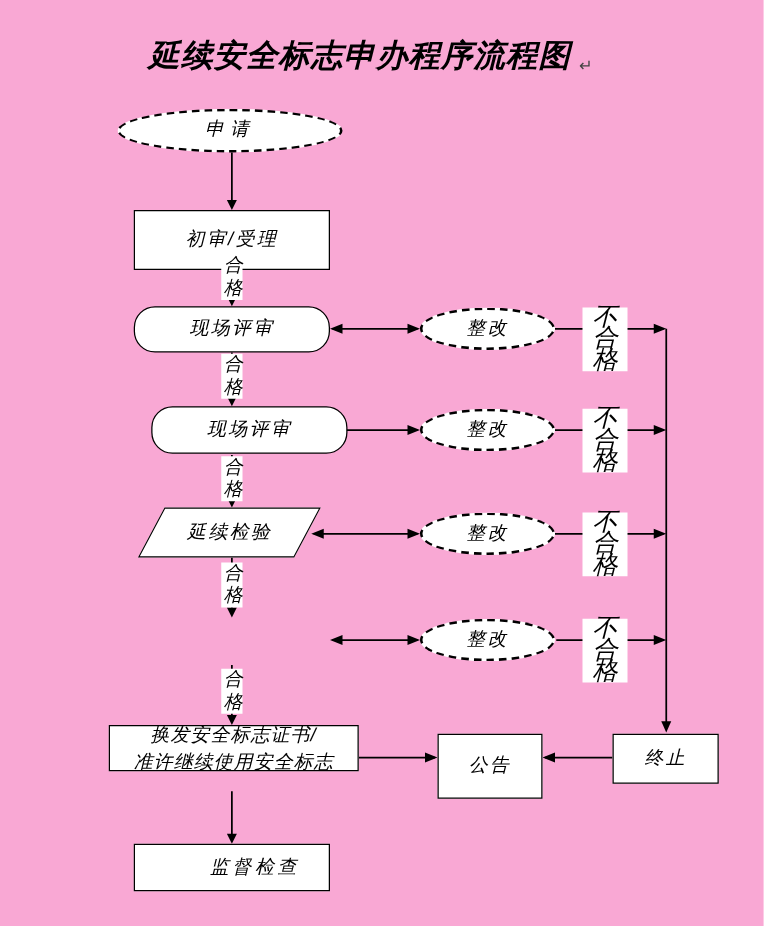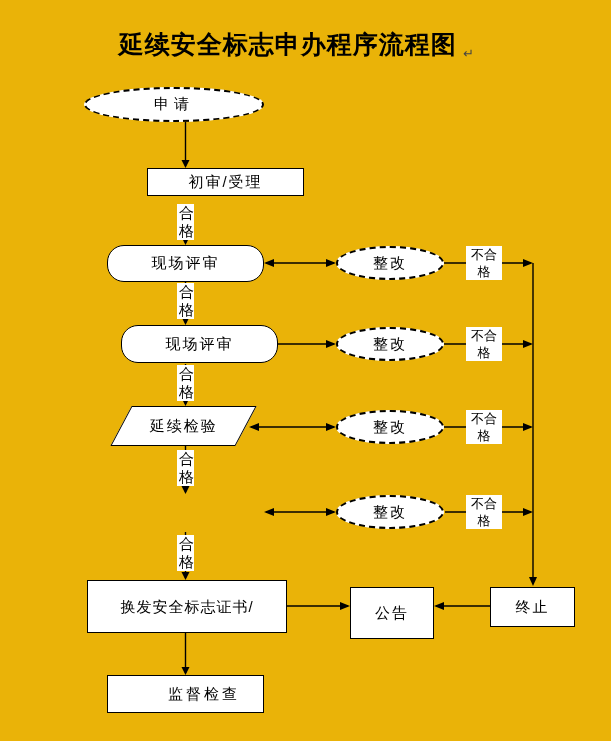--- a/index.html
+++ b/index.html
@@ -1,30 +1,30 @@
 <!DOCTYPE html>
 <html><head>
 <meta charset="utf-8">
 <style>
   html,body{margin:0;padding:0;background:#ffffff;}
   body{font-family:"Liberation Sans","DejaVu Sans",sans-serif;color:#000;}
-  .canvas{position:relative;width:611px;height:741px;background:#eab308;overflow:hidden;}
+  .canvas{position:relative;width:611px;height:741px;background:#f9a8d4;overflow:hidden;font-style:italic;}
   .layer{position:absolute;left:0;top:0;width:611px;height:741px;}
   svg.layer{z-index:1;}
   .title-wrap{position:absolute;top:28px;left:0;width:611px;text-align:center;z-index:3;padding-right:18px;box-sizing:border-box;}
   .title{font-size:25px;font-weight:bold;letter-spacing:1px;display:inline-block;vertical-align:middle;}
   .pmark{font-size:13px;color:#444;display:inline-block;vertical-align:bottom;margin-left:2px;}
   .node{position:absolute;z-index:2;box-sizing:border-box;background:#fff;display:flex;align-items:center;justify-content:center;font-size:15px;letter-spacing:2px;line-height:1.25;}
   .rect{border:1.5px solid #000;}
   .round{border:1.5px solid #000;border-radius:17px;}
   .ellipse{border:2px dashed #000;border-radius:50%;}
   .para{border:1.5px solid #000;transform:skewX(-28deg);}
   .para .inner{transform:skewX(28deg);letter-spacing:2px;}
   .vlabel{position:absolute;z-index:3;width:17px;background:#fff;font-size:15px;line-height:18px;text-align:right;word-break:break-all;}
-  .flabel{position:absolute;z-index:3;width:36px;background:#fff;font-size:13px;line-height:17px;text-align:center;word-break:break-all;}
+  .flabel{position:absolute;z-index:3;width:36px;background:#fff;font-size:20px;line-height:17px;text-align:center;word-break:break-all;}
   .two-line{flex-direction:column;letter-spacing:1px;font-size:15px;line-height:21px;}
 </style>
 </head>
 <body>
 
 <div class="canvas">
 
   <svg class="layer" width="611" height="741" viewBox="0 0 611 741">
     <g stroke="#000" stroke-width="1.4" fill="#000">
 
@@ -76,43 +76,44 @@
       <line x1="490" y1="606" x2="436" y2="606"></line>
         <polygon points="444,602 444,610 434,606" stroke="none"></polygon>
     </g>
   </svg>
 
   <div class="title-wrap">
     <span class="title">延续安全标志申办程序流程图</span>
     <span class="pmark">↵</span>
   </div>
 
-  <div class="node ellipse" style="left:84px;top:87px;width:180px;height:35px;letter-spacing:5px;text-align:right;">
+  <div class="node ellipse" style="left:94px;top:87px;width:180px;height:35px;letter-spacing:5px;text-align:right;">
     <span>申请</span>
   </div>
 
-  <div class="node rect" style="left:107px;top:168px;width:157px;height:28px;margin-left:40px;">
+  <div class="node rect" style="left:107px;top:168px;width:157px;height:48px;">
     <span>初审/受理</span>
   </div>
 
   <div class="node round" style="left:107px;top:245px;width:157px;height:37px;">
     <span>现场评审</span>
   </div>
 
   <div class="node round" style="left:121px;top:325px;width:157px;height:38px;">
     <span>现场评审</span>
   </div>
 
   <div class="node para" style="left:121px;top:406px;width:125px;height:40px;">
     <span class="inner">延续检验</span>
   </div>
 
 
-  <div class="node rect two-line" style="left:87px;top:580px;width:200px;height:53px;">
+  <div class="node rect two-line" style="left:87px;top:580px;width:200px;height:37px;">
     <span>换发安全标志证书/</span>
+    <span>准许继续使用安全标志</span>
   </div>
 
   <div class="node rect" style="left:350px;top:587px;width:84px;height:52px;">
     <span>公告</span>
   </div>
 
   <div class="node rect" style="left:490px;top:587px;width:85px;height:40px;text-align:right;">
     <span>终止</span>
   </div>
 

